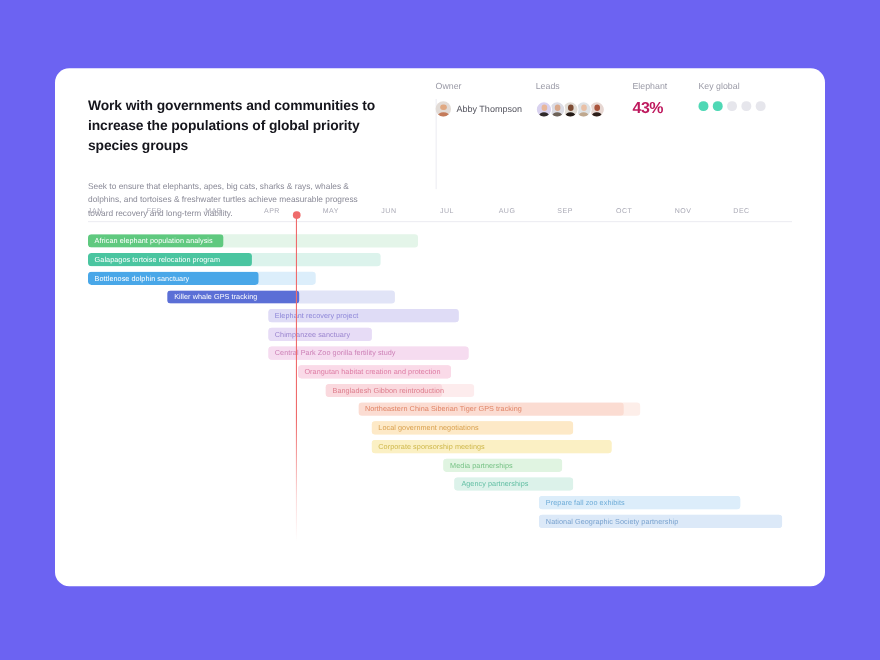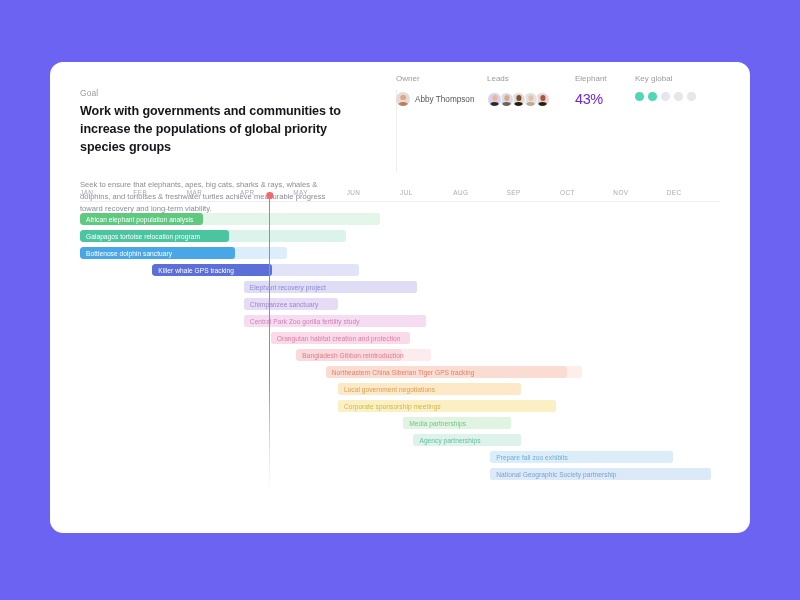--- a/index.html
+++ b/index.html
@@ -75,21 +75,21 @@
   }
 
   .leads-row { display: flex; align-items: center; }
   .leads-row .avatar {
     width: 15px; height: 15px;
     border: 1.3px solid #fff;
     margin-right: -3px;
   }
 
   .progress-val {
-    font-size: 14.5px; color: #6d28d9; font-weight: 400;
+    font-size: 14.5px; color: #be185d; font-weight: 700;
     letter-spacing: -.4px; line-height: 1; margin-top: 1px;
   }
 
   .kr-row { display: flex; gap: 4.5px; margin-top: 2px; }
   .kr-dot { width: 8.5px; height: 8.5px; border-radius: 50%; }
 
   
   #tl {
     position: absolute;
     left: 30px; top: 127px;
@@ -130,21 +130,20 @@
     height: 100%; display: flex; align-items: center;
     font-size: 6.6px; white-space: nowrap; letter-spacing: .05px;
   }
 </style>
 </head>
 <body>
 
 <div id="card">
 
   <div class="hdr">
-    <div class="goal-kicker">Goal</div>
     <div class="goal-title">Work with governments and communities to increase the populations of global priority species groups</div>
     <div class="goal-desc">Seek to ensure that elephants, apes, big cats, sharks &amp; rays, whales &amp; dolphins, and tortoises &amp; freshwater turtles achieve measurable progress toward recovery and long-term viability.</div>
     <div class="hdr-sep"></div>
   </div>
 
   <div class="meta meta-leads">
     <div class="meta-label">Leads</div>
     <div class="leads-row" id="leads-row">
         <div class="avatar" style="background: rgb(217, 210, 239); z-index: 10;">
           <div class="av-body" style="background: rgb(47, 42, 42);"></div>

